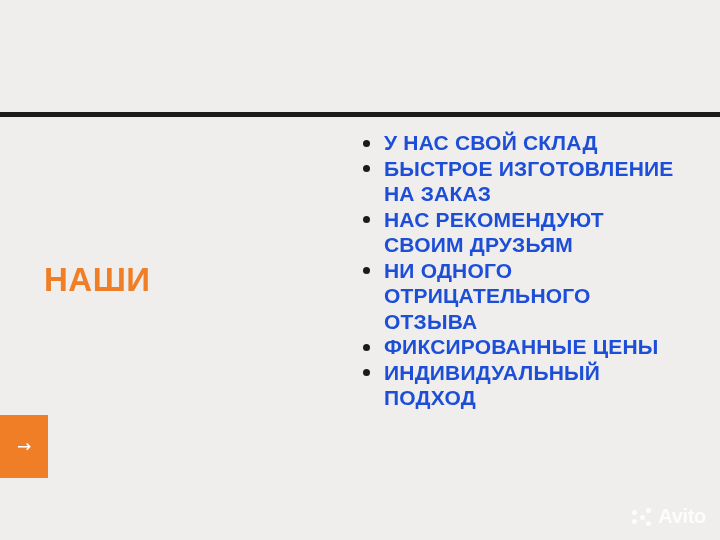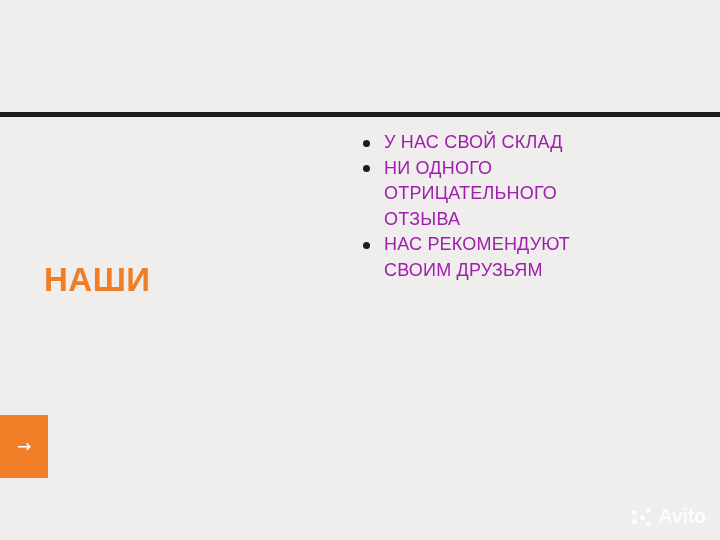--- a/index.html
+++ b/index.html
@@ -76,23 +76,23 @@
     position: absolute;
     left: 358px;
     top: 130px;
     width: 352px;
     margin: 0;
     padding: 0;
     list-style: none;
   }
   #benefits-list li {
     position: relative;
-    color: #a21caf;
-    font-size: 18px;
-    font-weight: normal;
+    color: #1d4ed8;
+    font-size: 21px;
+    font-weight: bold;
     line-height: 25.5px;
     letter-spacing: 0.2px;
     text-transform: uppercase;
     padding-left: 26px;
   }
   #benefits-list li .bullet-dot {
     position: absolute;
     left: 5px;
     top: 9.5px;
     width: 7px;
@@ -154,28 +154,42 @@
     <span class="arrow-glyph">→</span>
   </div>
 
   <ul id="benefits-list">
     <li>
       <span class="bullet-dot"></span>
       <span class="item-text">У НАС СВОЙ СКЛАД</span>
     </li>
     <li>
       <span class="bullet-dot"></span>
+      <span class="item-text">БЫСТРОЕ ИЗГОТОВЛЕНИЕ
+НА ЗАКАЗ</span>
+    </li>
+    <li>
+      <span class="bullet-dot"></span>
+      <span class="item-text">НАС РЕКОМЕНДУЮТ
+СВОИМ ДРУЗЬЯМ</span>
+    </li>
+    <li>
+      <span class="bullet-dot"></span>
       <span class="item-text">НИ ОДНОГО
 ОТРИЦАТЕЛЬНОГО
 ОТЗЫВА</span>
     </li>
     <li>
       <span class="bullet-dot"></span>
-      <span class="item-text">НАС РЕКОМЕНДУЮТ
-СВОИМ ДРУЗЬЯМ</span>
+      <span class="item-text">ФИКСИРОВАННЫЕ ЦЕНЫ</span>
+    </li>
+    <li>
+      <span class="bullet-dot"></span>
+      <span class="item-text">ИНДИВИДУАЛЬНЫЙ
+ПОДХОД</span>
     </li>
   </ul>
 
   <div id="watermark">
     <span class="wm-mark">
       <i></i>
         <i></i>
         <i></i>
         <i></i>
         <i></i>

